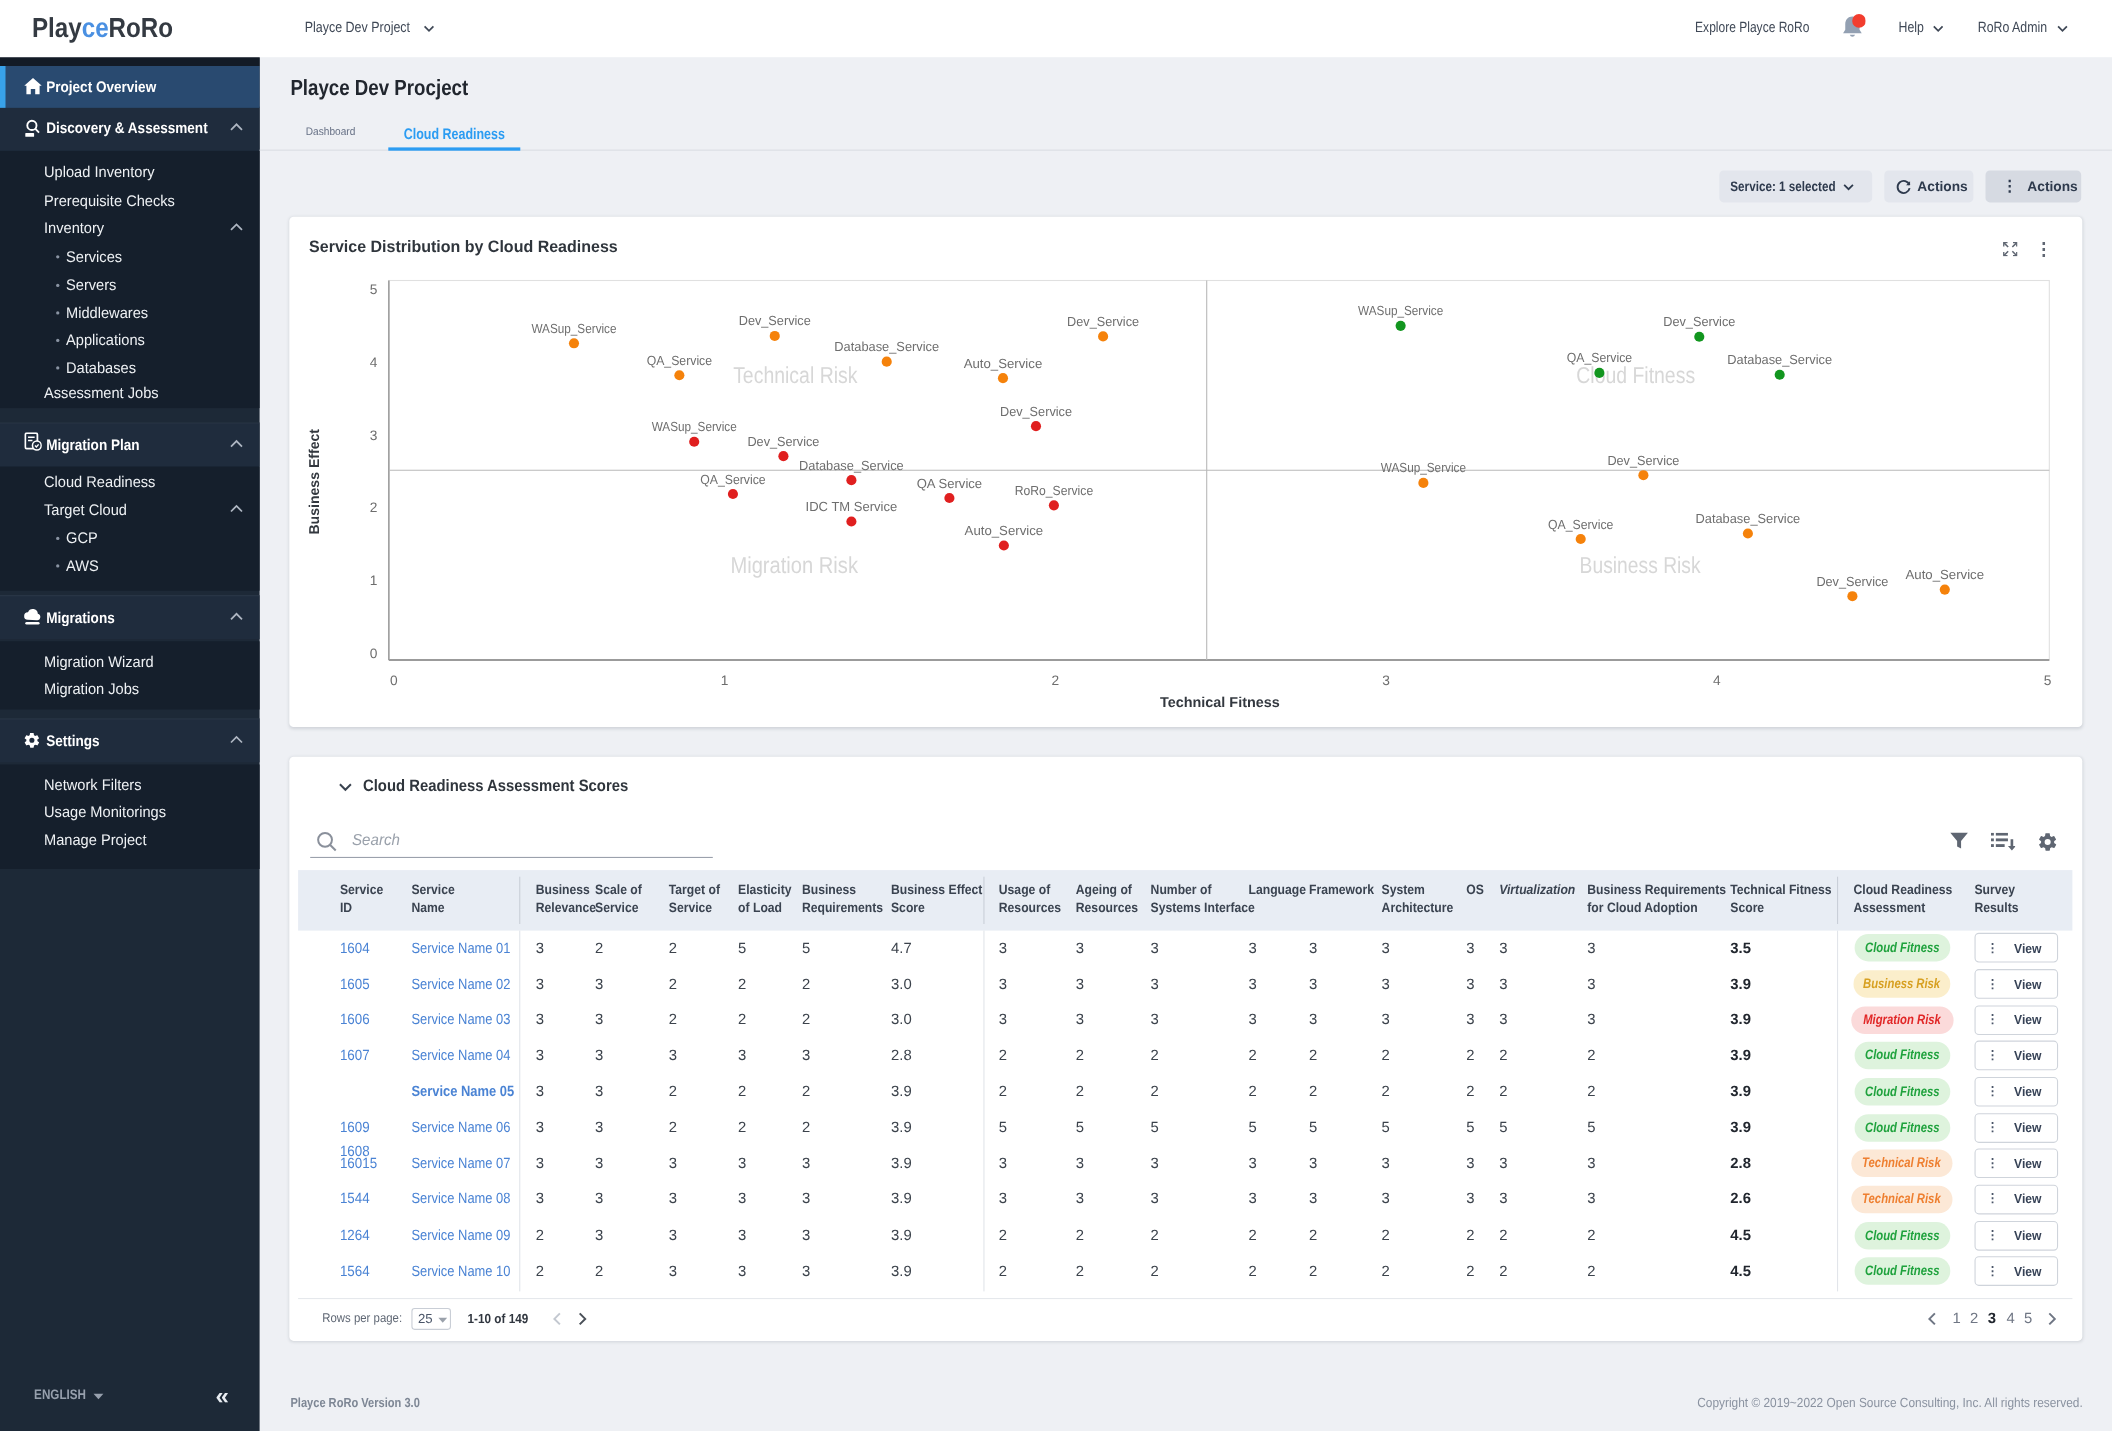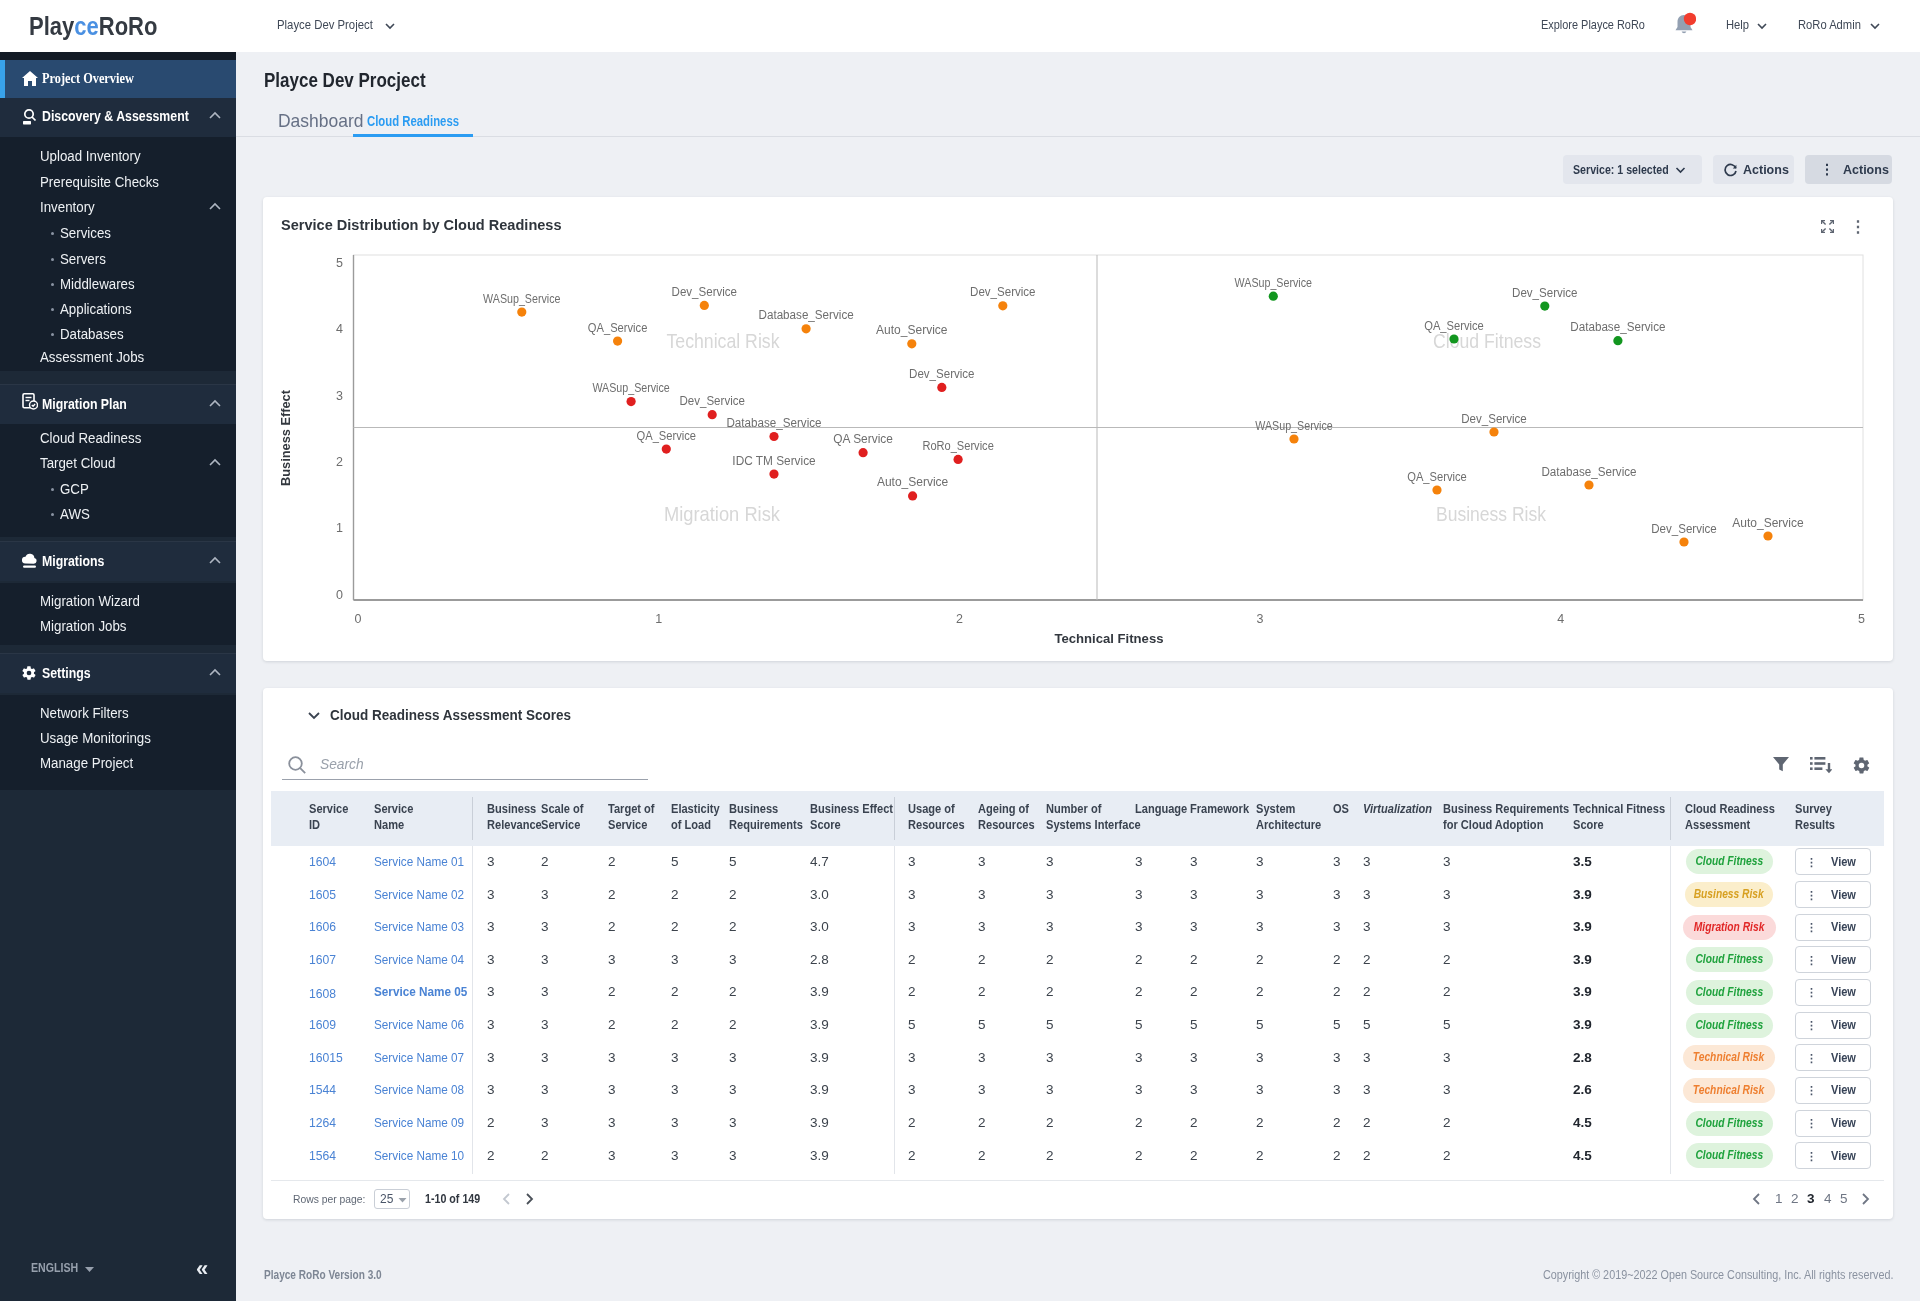--- a/index.html
+++ b/index.html
@@ -30,21 +30,21 @@
 <div style="position:absolute;left:0;top:583px;width:236px;height:62px;background:#151f2c"></div>
 <div style="position:absolute;left:0;top:695px;width:236px;height:95px;background:#151f2c"></div>
 <div style="position:absolute;left:0;top:97px;width:236px;height:40px;background:#1f2c3d;border-top:1px solid rgba(255,255,255,.05)"></div>
 <div style="position:absolute;left:0;top:384px;width:236px;height:40px;background:#1f2c3d;border-top:1px solid rgba(255,255,255,.05)"></div>
 <div style="position:absolute;left:0;top:541px;width:236px;height:40px;background:#1f2c3d;border-top:1px solid rgba(255,255,255,.05)"></div>
 <div style="position:absolute;left:0;top:653px;width:236px;height:40px;background:#1f2c3d;border-top:1px solid rgba(255,255,255,.05)"></div>
 <div style="position:absolute;left:0;top:60px;width:236px;height:38px;background:#294a70;border-left:5px solid #38a2ea"></div>
 <svg class="ic" style="left:22px;top:71px" width="16" height="15" viewBox="0 0 16 15">
     <path d="M8 0L0 7h2v8h4v-5h4v5h4V7h2z" fill="#fff"></path>
   </svg>
-<div style="position:absolute;left:42px;top:69px;height:20px;line-height:20px;font-size:14px;color:#ffffff;font-weight:bold;white-space:nowrap;font-family:Liberation Serif, serif;"><span style="display:inline-block;transform:scaleX(0.88);transform-origin:0 50%">Project Overview</span></div>
+<div style="position:absolute;left:42px;top:69px;height:20px;line-height:20px;font-size:14px;color:#ffffff;font-weight:bold;white-space:nowrap;"><span style="display:inline-block;transform:scaleX(0.88);transform-origin:0 50%">Project Overview</span></div>
 <svg class="ic" style="left:21px;top:108px" width="17" height="17" viewBox="0 0 17 17">
     <circle cx="8" cy="6" r="4.2" fill="none" stroke="#fff" stroke-width="1.7"></circle>
     <line x1="11" y1="9" x2="14.5" y2="12.5" stroke="#fff" stroke-width="1.7"></line>
     <rect x="2" y="13" width="8" height="3.4" rx="0.6" fill="#fff"></rect>
   </svg>
 <div style="position:absolute;left:42px;top:106px;height:20px;line-height:20px;font-size:14px;color:#ffffff;font-weight:bold;white-space:nowrap;"><span style="display:inline-block;transform:scaleX(0.88);transform-origin:0 50%">Discovery &amp; Assessment</span></div>
 <svg class="ic" style="left:208px;top:110px" width="14" height="12" viewBox="0 0 14 12">
     <path d="M2 8l5-5 5 5" fill="none" stroke="#aeb6c2" stroke-width="1.6"></path>
   </svg>
 <div style="position:absolute;left:40px;top:146px;height:20px;line-height:20px;font-size:14px;color:#eef1f4;font-weight:normal;white-space:nowrap;"><span style="display:inline-block;transform:scaleX(0.95);transform-origin:0 50%">Upload Inventory</span></div>
@@ -104,21 +104,21 @@
 <div style="position:absolute;left:40px;top:703px;height:20px;line-height:20px;font-size:14px;color:#eef1f4;font-weight:normal;white-space:nowrap;"><span style="display:inline-block;transform:scaleX(0.95);transform-origin:0 50%">Network Filters</span></div>
 <div style="position:absolute;left:40px;top:728px;height:20px;line-height:20px;font-size:14px;color:#eef1f4;font-weight:normal;white-space:nowrap;"><span style="display:inline-block;transform:scaleX(0.95);transform-origin:0 50%">Usage Monitorings</span></div>
 <div style="position:absolute;left:40px;top:753px;height:20px;line-height:20px;font-size:14px;color:#eef1f4;font-weight:normal;white-space:nowrap;"><span style="display:inline-block;transform:scaleX(0.95);transform-origin:0 50%">Manage Project</span></div>
 <div style="position:absolute;left:31px;top:1258px;height:20px;line-height:20px;font-size:12.5px;color:#97a0ad;font-weight:bold;white-space:nowrap;"><span style="display:inline-block;transform:scaleX(0.85);transform-origin:0 50%">ENGLISH</span></div>
 <svg class="ic" style="left:84px;top:1264px" width="11" height="10" viewBox="0 0 11 10">
     <path d="M1 3l4.5 5L10 3z" fill="#97a0ad"></path>
   </svg>
 <div style="position:absolute;left:196px;top:1256px;font-size:22px;color:#e9edf2;font-weight:bold">«</div>
 <div style="position:absolute;left:264px;top:70px;height:20px;line-height:20px;font-size:20px;color:#21262e;font-weight:bold;white-space:nowrap;"><span style="display:inline-block;transform:scaleX(0.85);transform-origin:0 50%">Playce Dev Procject</span></div>
 <div style="position:absolute;left:236px;top:136px;width:1684px;height:1px;background:#dadde3"></div>
-<div style="position:absolute;left:278px;top:111px;height:20px;line-height:20px;font-size:19px;color:#667085;font-weight:normal;white-space:nowrap;"><span style="display:inline-block;transform:scaleX(0.92);transform-origin:0 50%">Dashboard</span></div>
+<div style="position:absolute;left:278px;top:111px;height:20px;line-height:20px;font-size:10px;color:#667085;font-weight:normal;white-space:nowrap;"><span style="display:inline-block;transform:scaleX(0.92);transform-origin:0 50%">Dashboard</span></div>
 <div style="position:absolute;left:367px;top:111px;height:20px;line-height:20px;font-size:14px;color:#2b9cf2;font-weight:bold;white-space:nowrap;"><span style="display:inline-block;transform:scaleX(0.81);transform-origin:0 50%">Cloud Readiness</span></div>
 <div style="position:absolute;left:353px;top:134px;width:120px;height:3px;background:#2b9cf2"></div>
 <div style="position:absolute;left:1563px;top:155px;width:139px;height:29px;background:#e3e6ed;border-radius:4px"></div>
 <div style="position:absolute;left:1573px;top:159.5px;height:20px;line-height:20px;font-size:12.5px;color:#2e3a4d;font-weight:bold;white-space:nowrap;"><span style="display:inline-block;transform:scaleX(0.85);transform-origin:0 50%">Service: 1 selected</span></div>
 <svg class="ic" style="left:1674px;top:164px" width="13" height="12" viewBox="0 0 13 12">
     <path d="M2.5 4l4 4 4-4" fill="none" stroke="#2e3a4d" stroke-width="1.6"></path>
   </svg>
 <div style="position:absolute;left:1713px;top:155px;width:81px;height:29px;background:#e3e6ed;border-radius:4px"></div>
 <svg class="ic" style="left:1723px;top:162px" width="15" height="15" viewBox="0 0 15 15">
     <path d="M12.8 6.2A5.5 5.5 0 1 0 13 9" fill="none" stroke="#2e3a4d" stroke-width="1.7"></path>
@@ -362,21 +362,21 @@
 <div style="position:absolute;left:1190px;top:949.8px;height:20px;line-height:20px;font-size:13.5px;color:#3c434c;font-weight:normal;white-space:nowrap;">2</div>
 <div style="position:absolute;left:1256px;top:949.8px;height:20px;line-height:20px;font-size:13.5px;color:#3c434c;font-weight:normal;white-space:nowrap;">2</div>
 <div style="position:absolute;left:1333px;top:949.8px;height:20px;line-height:20px;font-size:13.5px;color:#3c434c;font-weight:normal;white-space:nowrap;">2</div>
 <div style="position:absolute;left:1363px;top:949.8px;height:20px;line-height:20px;font-size:13.5px;color:#3c434c;font-weight:normal;white-space:nowrap;">2</div>
 <div style="position:absolute;left:1443px;top:949.8px;height:20px;line-height:20px;font-size:13.5px;color:#3c434c;font-weight:normal;white-space:nowrap;">2</div>
 <div style="position:absolute;left:1573px;top:949.8px;height:20px;line-height:20px;font-size:13.5px;color:#21262e;font-weight:bold;white-space:nowrap;">3.9</div>
 <div style="position:absolute;left:1685.5px;top:947.3px;width:87px;height:25px;line-height:25px;text-align:center;border-radius:13px;background:#def3dd;color:#1fa23d;font-size:12.5px;font-weight:bold;font-style:italic;white-space:nowrap"><span style="display:inline-block;transform:scaleX(0.82);transform-origin:50% 50%">Cloud Fitness</span></div>
 <div style="position:absolute;left:1795px;top:946.3px;width:76px;height:27px;border:1px solid #cfd4db;border-radius:4px;background:#fff"></div>
 <div style="position:absolute;left:1806px;top:950.8px;font-size:11px;color:#4a5568;font-weight:bold;line-height:18px">⋮</div>
 <div style="position:absolute;left:1831px;top:949.8px;height:20px;line-height:20px;font-size:12px;color:#374357;font-weight:bold;white-space:nowrap;"><span style="display:inline-block;transform:scaleX(0.92);transform-origin:0 50%">View</span></div>
-<div style="position:absolute;left:309px;top:984px;height:20px;line-height:20px;font-size:13.5px;color:#4a83d4;font-weight:normal;white-space:nowrap;"><span style="display:inline-block;transform:scaleX(0.9);transform-origin:0 50%">1608</span></div>
+<div style="position:absolute;left:309px;top:1037px;height:20px;line-height:20px;font-size:13.5px;color:#4a83d4;font-weight:normal;white-space:nowrap;"><span style="display:inline-block;transform:scaleX(0.9);transform-origin:0 50%">1608</span></div>
 <div style="position:absolute;left:374px;top:982.4px;height:20px;line-height:20px;font-size:13.5px;color:#4a83d4;font-weight:bold;white-space:nowrap;"><span style="display:inline-block;transform:scaleX(0.87);transform-origin:0 50%">Service Name 05</span></div>
 <div style="position:absolute;left:487px;top:982.4px;height:20px;line-height:20px;font-size:13.5px;color:#3c434c;font-weight:normal;white-space:nowrap;">3</div>
 <div style="position:absolute;left:541px;top:982.4px;height:20px;line-height:20px;font-size:13.5px;color:#3c434c;font-weight:normal;white-space:nowrap;">3</div>
 <div style="position:absolute;left:608px;top:982.4px;height:20px;line-height:20px;font-size:13.5px;color:#3c434c;font-weight:normal;white-space:nowrap;">2</div>
 <div style="position:absolute;left:671px;top:982.4px;height:20px;line-height:20px;font-size:13.5px;color:#3c434c;font-weight:normal;white-space:nowrap;">2</div>
 <div style="position:absolute;left:729px;top:982.4px;height:20px;line-height:20px;font-size:13.5px;color:#3c434c;font-weight:normal;white-space:nowrap;">2</div>
 <div style="position:absolute;left:810px;top:982.4px;height:20px;line-height:20px;font-size:13.5px;color:#3c434c;font-weight:normal;white-space:nowrap;">3.9</div>
 <div style="position:absolute;left:908px;top:982.4px;height:20px;line-height:20px;font-size:13.5px;color:#3c434c;font-weight:normal;white-space:nowrap;">2</div>
 <div style="position:absolute;left:978px;top:982.4px;height:20px;line-height:20px;font-size:13.5px;color:#3c434c;font-weight:normal;white-space:nowrap;">2</div>
 <div style="position:absolute;left:1046px;top:982.4px;height:20px;line-height:20px;font-size:13.5px;color:#3c434c;font-weight:normal;white-space:nowrap;">2</div>

